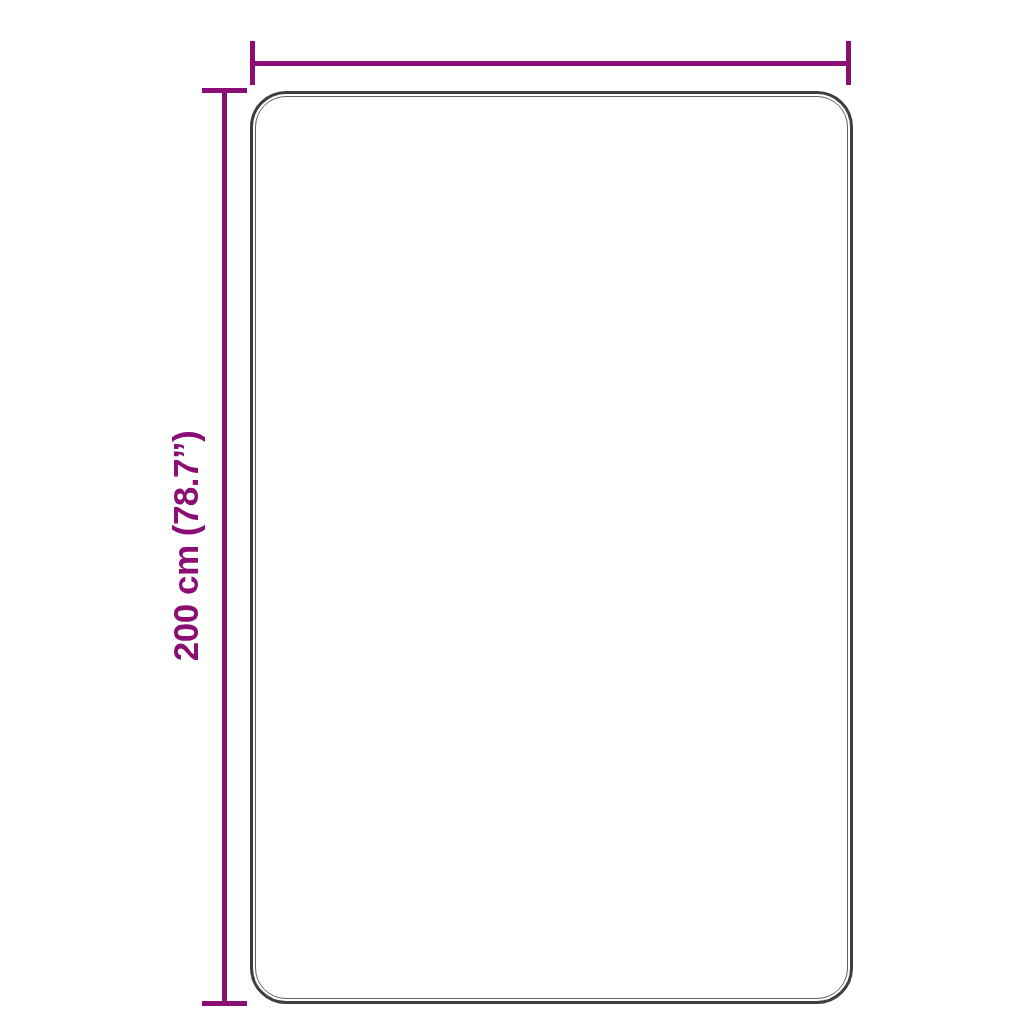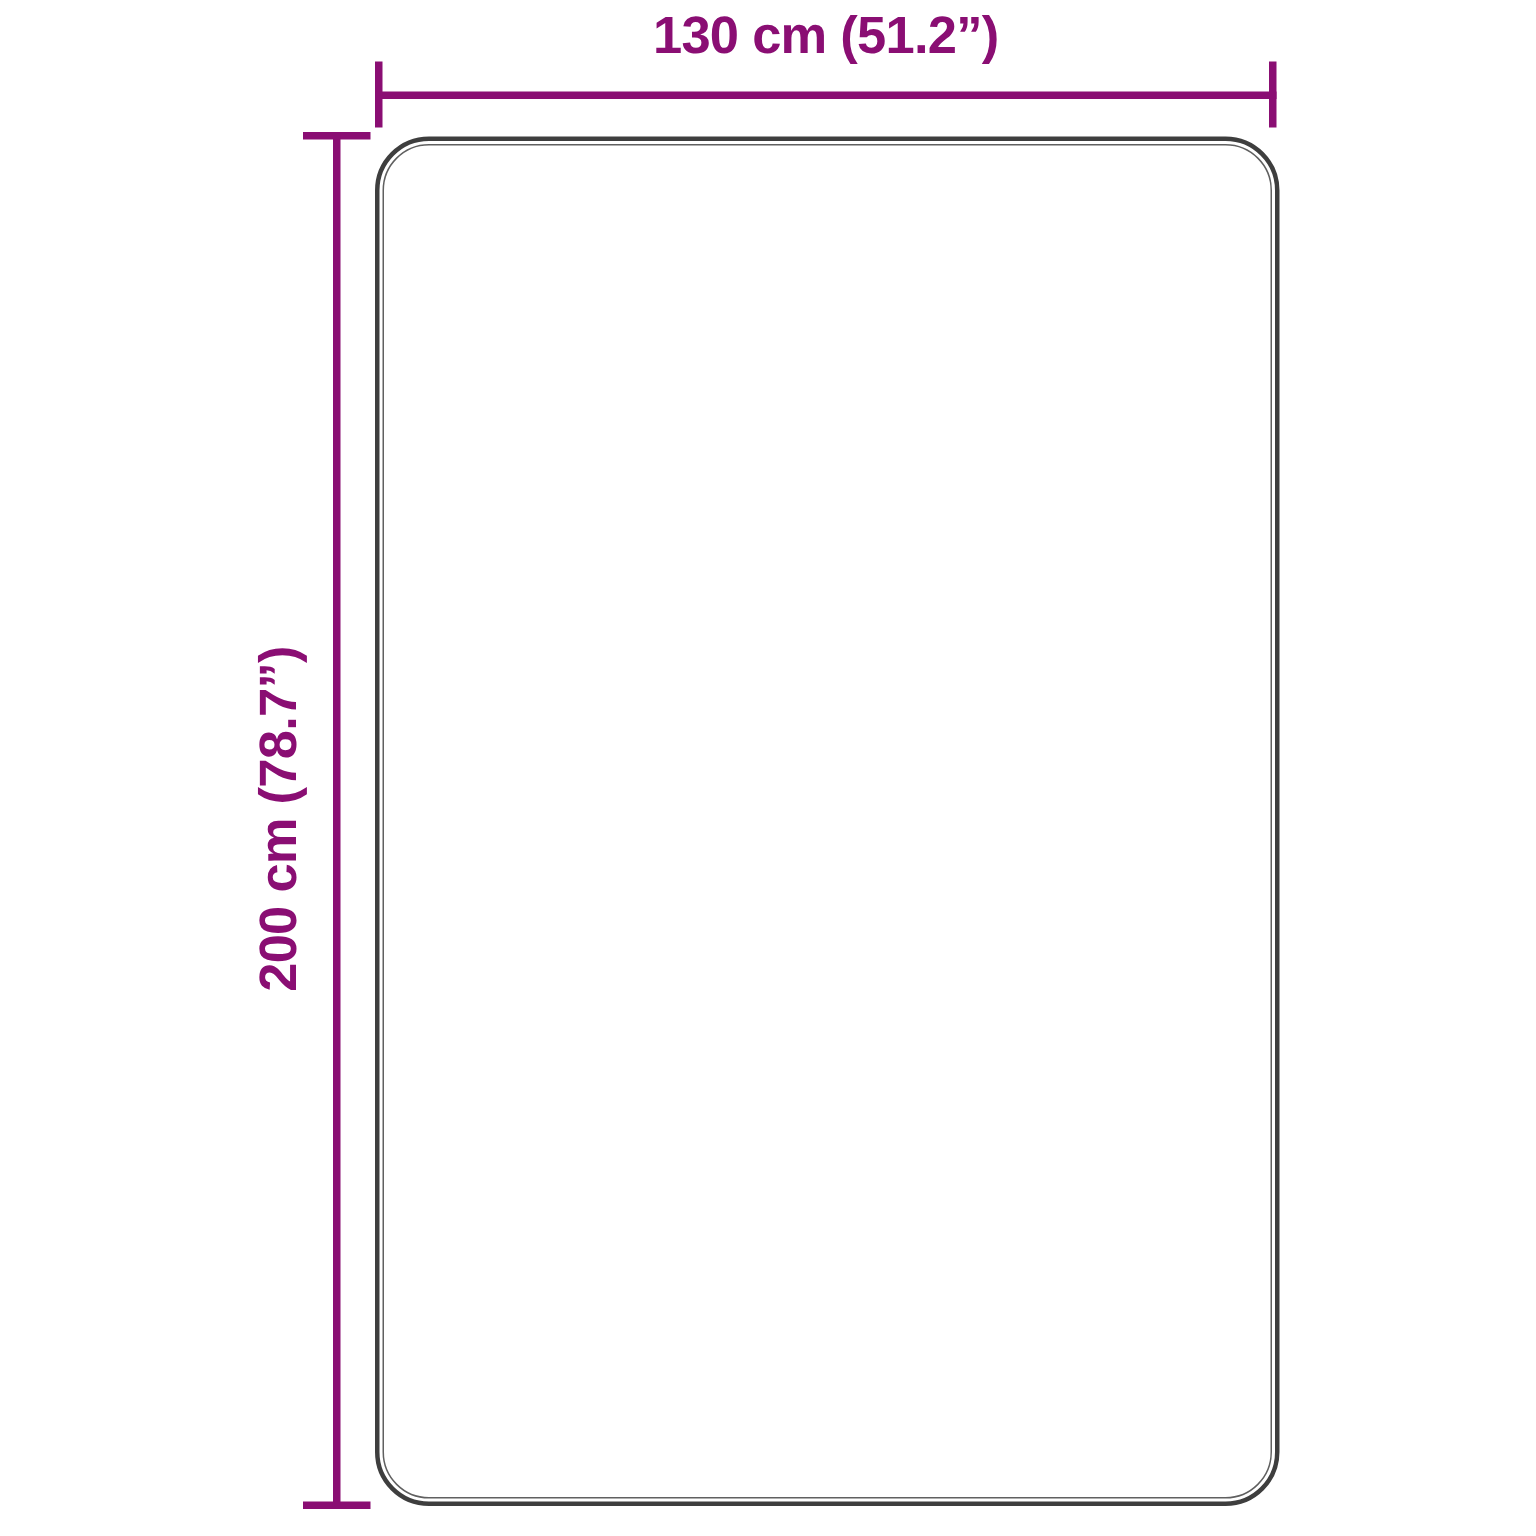--- a/index.html
+++ b/index.html
@@ -114,21 +114,20 @@
 </head>
 <body>
 
 <div class="canvas">
 
   <div class="dim dim-h">
     <div class="tick-start"></div>
     <div class="dim-line"></div>
     <div class="tick-end"></div>
   </div>
-  <div class="dim-label dim-label-h">130 cm (51.2”)</div>
 
   <div class="dim dim-v">
     <div class="tick-start"></div>
     <div class="dim-line"></div>
     <div class="tick-end"></div>
   </div>
   <div class="dim-label dim-label-v">200 cm (78.7”)</div>
 
   <div class="rug-outline">
     <div class="rug-outline-inner"></div>

